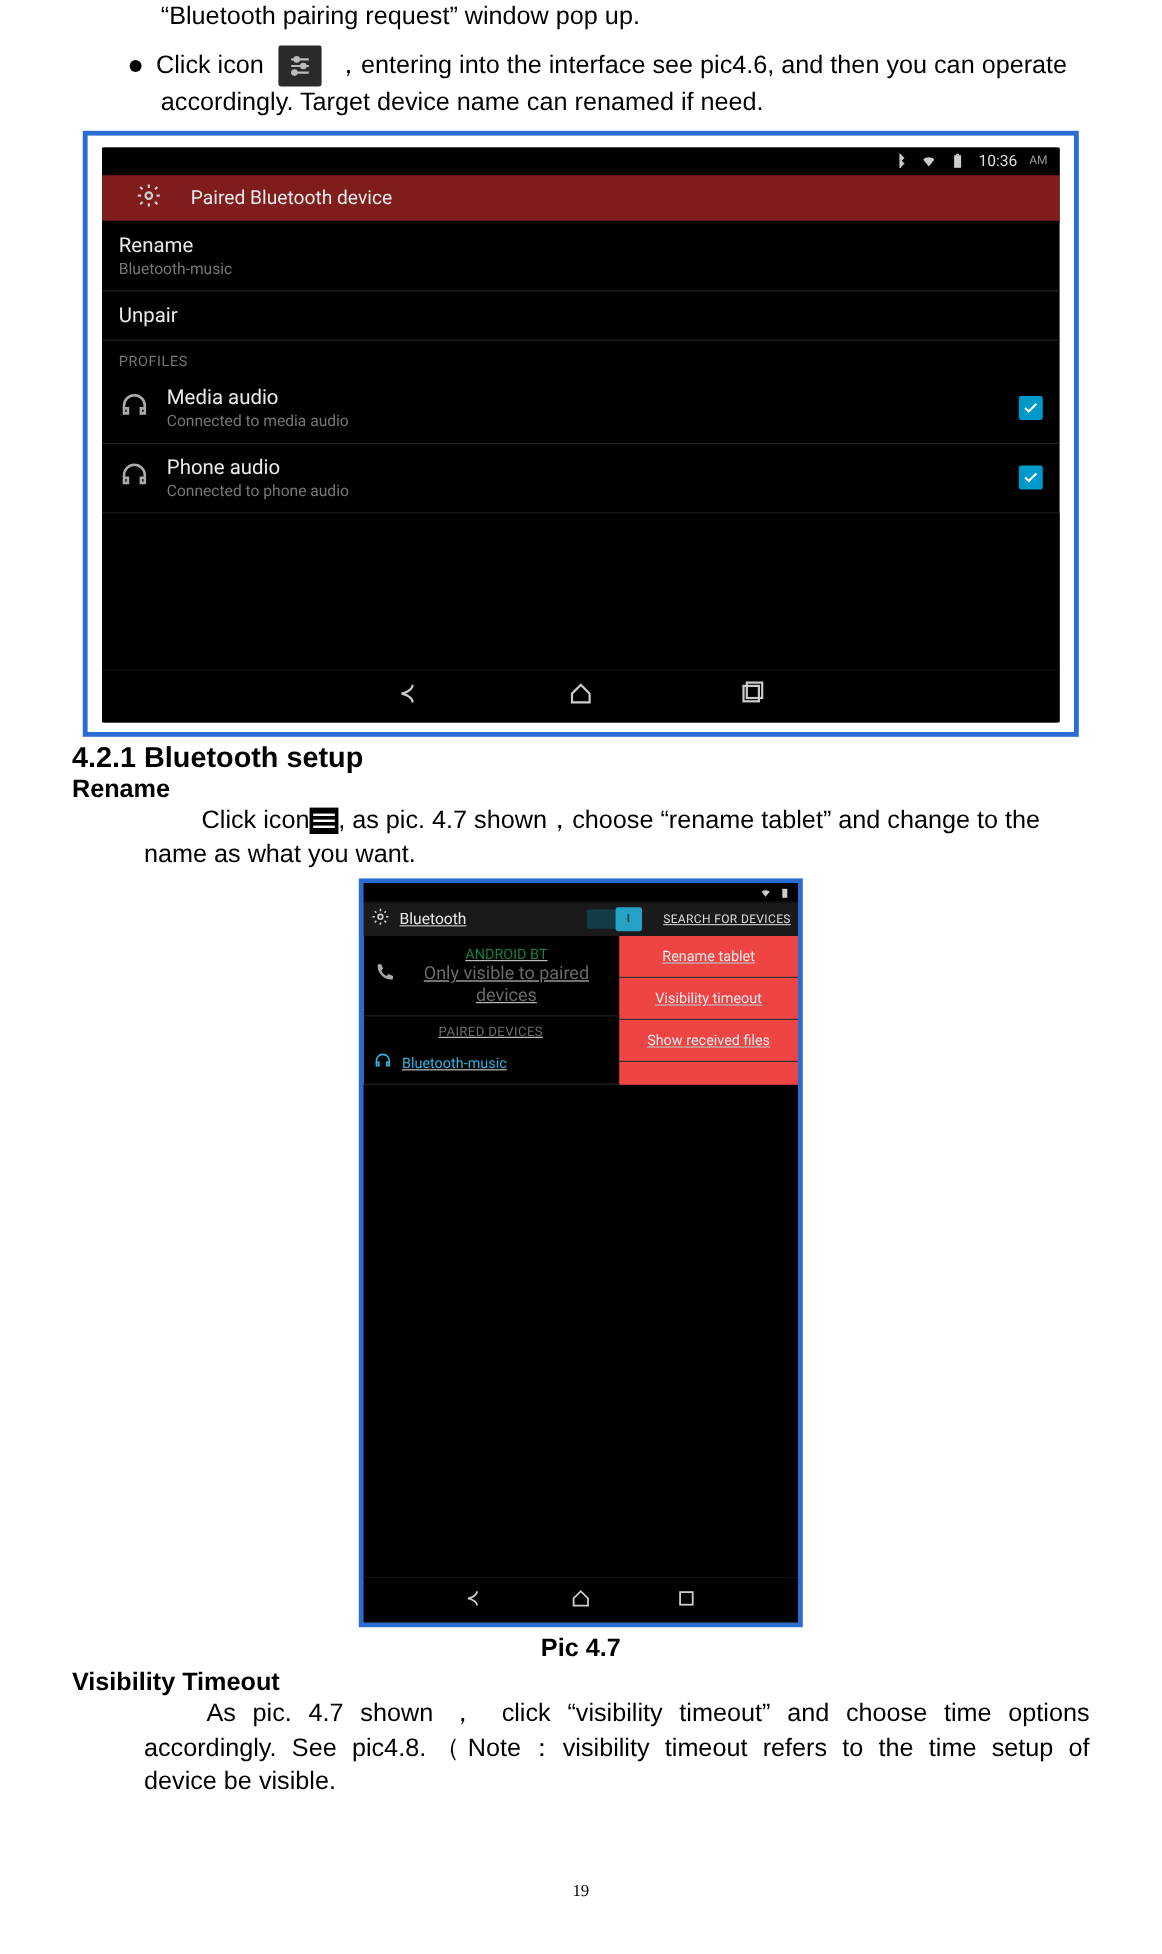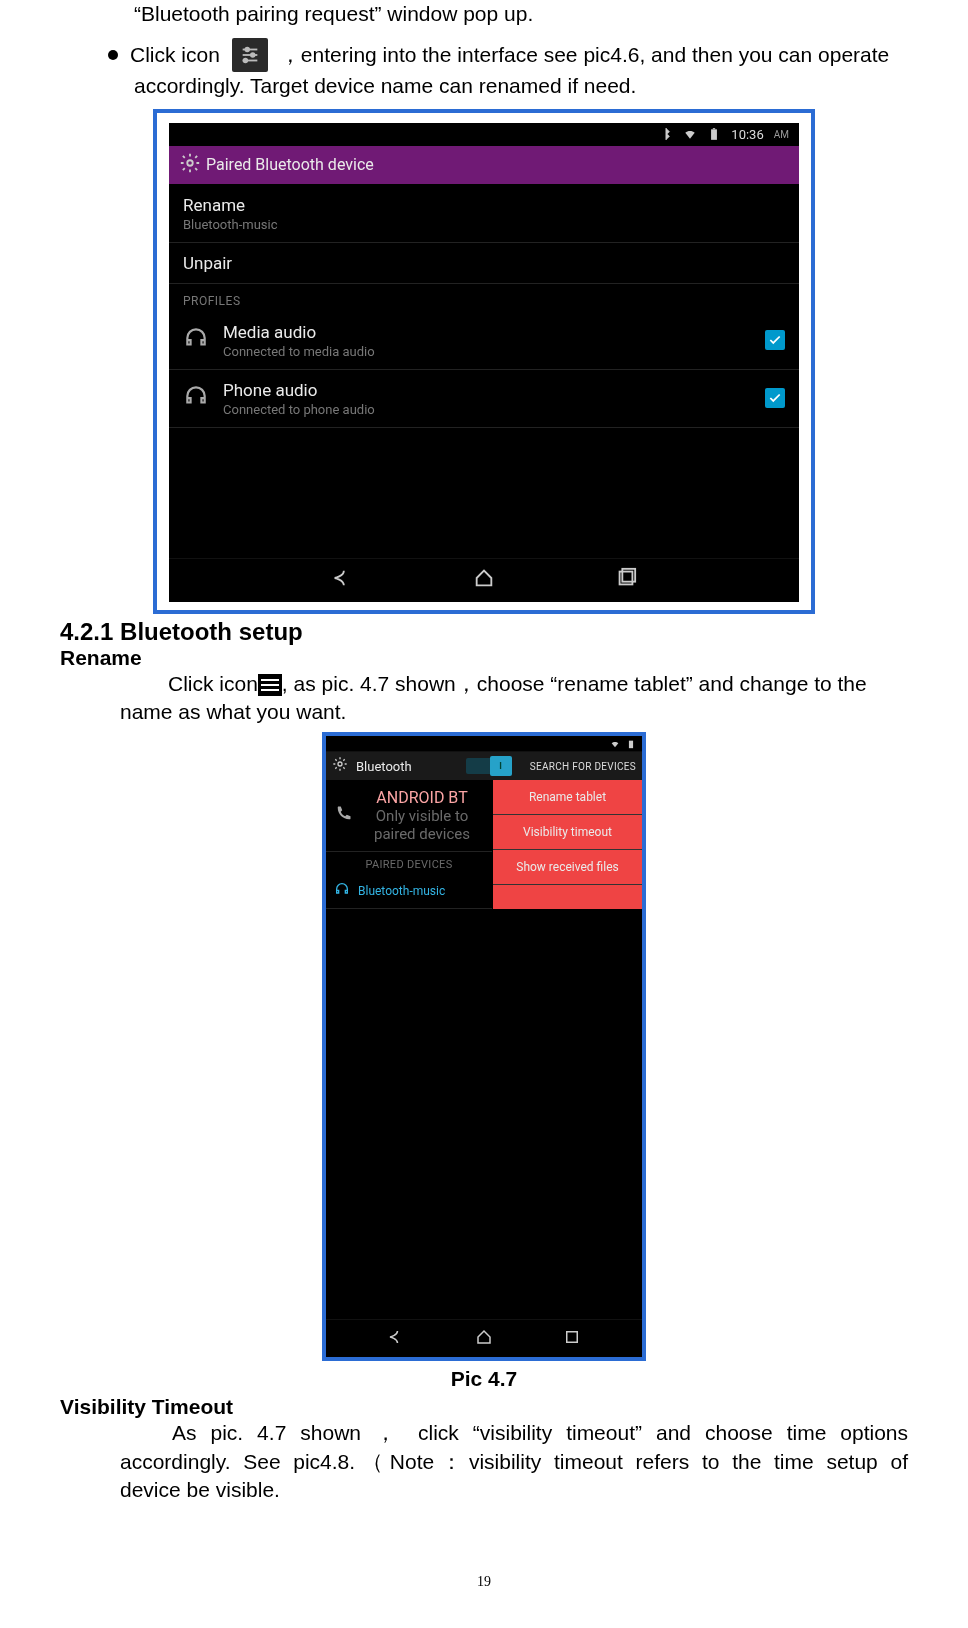--- a/index.html
+++ b/index.html
@@ -13,56 +13,56 @@
   .icon-sliders { width: 36px; height: 34px; background: #2a2a2a; border-radius: 2px; display: inline-flex; align-items: center; justify-content: center; }
   .icon-menu { width: 24px; height: 22px; background: #000; display: inline-flex; flex-direction: column; justify-content: center; gap: 3px; padding: 3px; vertical-align: middle; }
   .icon-menu span { display: block; height: 2px; background: #fff; }
   .caption { text-align: center; font-size: 21px; font-weight: bold; margin: 6px 0 4px; }
   .heading { font-size: 24px; font-weight: bold; margin-top: 4px; }
   .subheading { font-size: 21px; font-weight: bold; }
   .justify { text-align: justify; }
   .pagenum { text-align: center; font-size: 14px; font-family: 'Times New Roman', serif; margin-top: 70px; }
 
   
-  .shot46 { width: 662px; margin: 8px auto 0; border: 4px solid #2b6cd4; background: #fff; }
+  .shot46 { width: 830px; margin: 8px auto 0; border: 4px solid #2b6cd4; background: #fff; }
   .shot46-inner { padding: 10px 12px 8px; }
   .tablet { background: #000; color: #bdbdbd; font-family: "Segoe UI", Roboto, Arial, sans-serif; border-radius: 2px; }
   .statusbar { display: flex; justify-content: flex-end; align-items: center; gap: 10px; padding: 4px 10px; font-size: 13px; color: #ddd; background: #000; }
   .statusbar svg { width: 14px; height: 14px; }
-  .appbar { background: #701a75; display: flex; align-items: center; padding: 6px 10px; gap: 5px; border-bottom: 1px solid #000; }
+  .appbar { background: #7f1d1d; display: flex; align-items: center; padding: 6px 28px; gap: 24px; border-bottom: 1px solid #000; }
   .appbar-title { color: #eaeaea; font-size: 16px; }
   .list { }
   .row { padding: 10px 14px; border-bottom: 1px solid #222; }
   .row-title { color: #eaeaea; font-size: 17px; }
   .row-sub { color: #777; font-size: 13px; margin-top: 2px; }
   .section-label { color: #777; font-size: 12px; letter-spacing: .5px; padding: 10px 14px 4px; }
   .profile-row { display: flex; align-items: center; padding: 10px 14px; border-bottom: 1px solid #222; gap: 14px; }
   .profile-text { flex: 1; }
   .chk { width: 20px; height: 20px; background: #0099cc; display: flex; align-items: center; justify-content: center; border-radius: 2px; }
   .blankarea { height: 130px; background: #000; }
   .navbar { height: 44px; background: #000; display: flex; justify-content: center; align-items: center; gap: 120px; border-top: 1px solid #111; }
   .navbar svg { width: 22px; height: 22px; }
 
   
   .shot47-wrap { text-align: center; margin-top: 6px; }
   .shot47 { display: inline-block; border: 4px solid #2b6cd4; }
-  .phone { width: 316px; background: #000; color: #bdbdbd; font-family: "Segoe UI", Roboto, Arial, sans-serif; }
+  .phone { width: 362px; background: #000; color: #bdbdbd; font-family: "Segoe UI", Roboto, Arial, sans-serif; text-decoration: underline; }
   .p-status { height: 16px; background: #000; border-bottom: 1px solid #111; display:flex; justify-content:flex-end; align-items:center; padding:0 6px; gap:6px;}
   .p-status svg { width:10px; height:10px;}
   .p-appbar { display: flex; align-items: center; background: #1a1a1a; padding: 4px 6px; gap: 8px; }
   .p-appbar-title { color: #eaeaea; font-size: 13px; flex: none; }
   .toggle { width: 46px; height: 16px; background: #143c47; border-radius: 2px; position: relative; margin-left: auto; }
   .toggle-knob { position: absolute; right: 0; top: -2px; width: 22px; height: 20px; background: #26a2c9; border-radius: 2px; display:flex; align-items:center; justify-content:center; color:#043; font-size:9px; font-weight:bold;}
   .p-search { color: #ddd; font-size: 10px; margin-left: 10px; letter-spacing:.3px;}
   .p-body { display: flex; }
   .p-left { flex: 1; min-width:0;}
   .p-menu { width: 150px; background: #ef4444; border-left: 1px solid #000; }
   .p-menu-item { padding: 10px 12px; color: #eaeaea; font-size: 12px; border-bottom: 1px solid #333; }
   .p-devrow { display: flex; gap: 8px; padding: 8px 8px; border-bottom: 1px solid #222; align-items:center;}
-  .p-devrow-title { color: #fca5a5; font-size: 16px; }
+  .p-devrow-title { color: #15803d; font-size: 12px; }
   .p-devrow-sub { color: #6a6a6a; font-size: 15px; }
   .p-section-label { color: #6a6a6a; font-size: 11px; padding: 6px 8px 2px; letter-spacing:.3px;}
   .p-paired { display:flex; align-items:center; gap:8px; padding: 8px 8px; border-bottom:1px solid #222; color:#33b5e5; font-size:12px;}
   .p-blank { height: 410px; background:#000;}
   .p-nav { height: 38px; background:#000; display:flex; justify-content:center; align-items:center; gap:70px; border-top:1px solid #111;}
   .p-nav svg { width:18px; height:18px;}
 </style>
 </head>
 <body>
 

